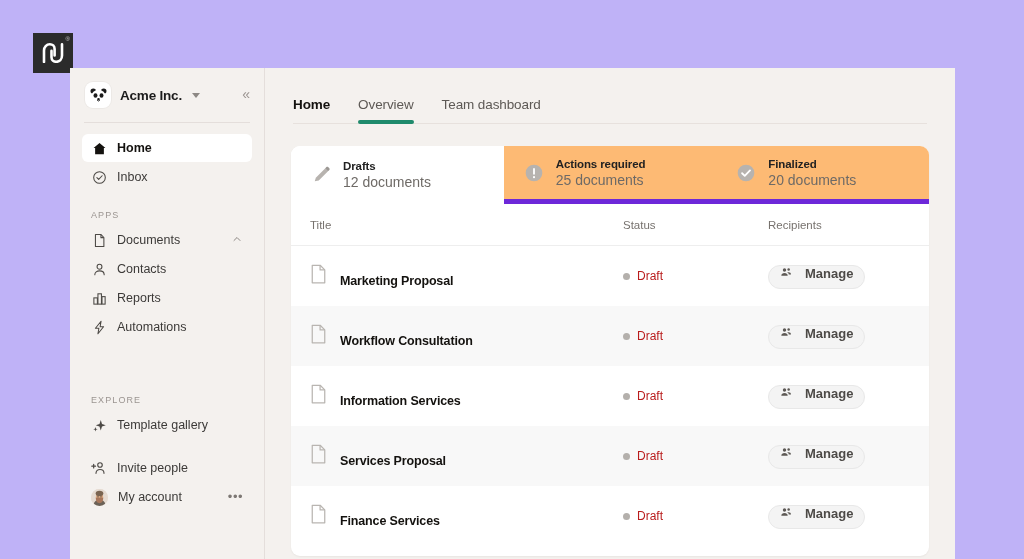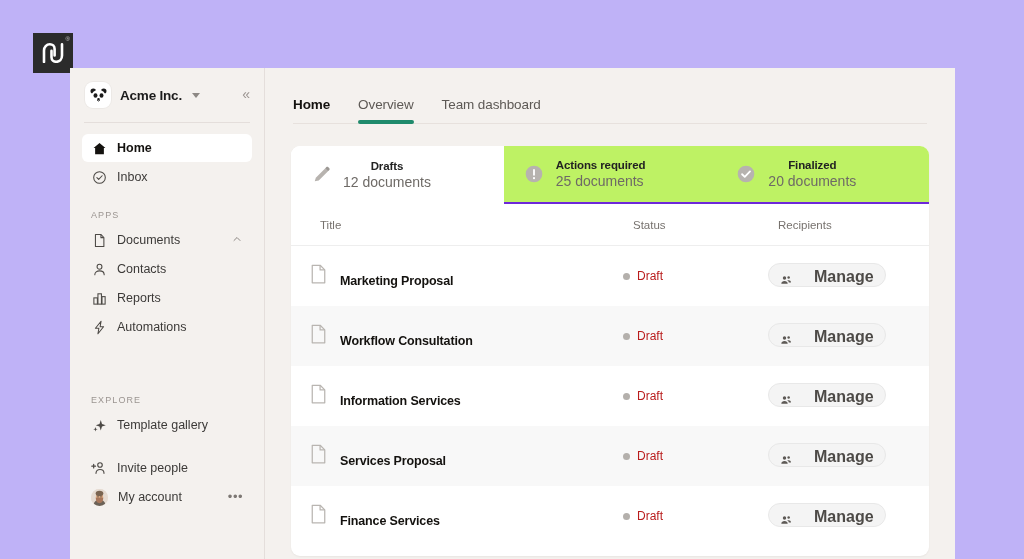--- a/index.html
+++ b/index.html
@@ -110,53 +110,53 @@
     margin-top: 22px;
     background: #ffffff;
     border-radius: 9px;
     overflow: hidden;
     box-shadow: 0 1px 2px rgba(0,0,0,.05);
     height: 410px;
   }
   .stats-row { display: flex; height: 58px; }
   .stat {
     flex: 1; display: flex; align-items: center; gap: 11px;
-    padding: 0 19px; background: #bef264; cursor: pointer;
-    border-bottom: 2px solid #6d28d9;
+    padding: 0 19px; background: #fdba74; cursor: pointer;
+    border-bottom: 5px solid #6d28d9;
   }
   .stat.active { background: #ffffff; border-bottom: 1px solid #ffffff; }
   .stat-text { display: flex; flex-direction: column; gap: 2px; }
-  .stat-title { font-size: 11.5px; font-weight: bold; color: #222; letter-spacing: -.1px; text-align: center; }
+  .stat-title { font-size: 11.5px; font-weight: bold; color: #222; letter-spacing: -.1px; }
   .stat-sub { font-size: 14px; color: #6e6a66; }
   .stat-ico { width: 22px; height: 22px; flex: 0 0 22px; display: flex; align-items: center; justify-content: center; }
 
   .table-head {
     display: flex; align-items: center; height: 42px;
-    padding: 0 29px; border-bottom: 1px solid #eeeeee;
+    padding: 0 19px; border-bottom: 1px solid #eeeeee;
     font-size: 11.5px; color: #77726e;
   }
   .col-title { flex: 0 0 313px; }
   .col-status { flex: 0 0 145px; }
   .col-recip { flex: 1; }
 
   .row {
     display: flex; align-items: center; height: 60px;
     padding: 0 19px; background: #ffffff; cursor: pointer;
   }
   .row.alt { background: #f8f8f8; }
   .row-title { flex: 0 0 313px; display: flex; align-items: flex-end; gap: 13px; }
   .doc-name { font-size: 12.5px; font-weight: bold; color: #14120f; letter-spacing: -.15px; }
   .row-status { flex: 0 0 145px; display: flex; align-items: center; gap: 7px; font-size: 12px; color: #b91c1c; }
   .status-dot { width: 7px; height: 7px; border-radius: 50%; background: #b4b0ac; }
   .row-recip { flex: 1; }
   .manage-btn {
-    display: inline-flex; align-items: flex-end; gap: 22px;
+    display: inline-flex; align-items: flex-start; gap: 13px;
     height: 24px; padding: 0 11px; border-radius: 12px;
     background: #f4f4f4; border: 1px solid #e8e8e8;
-    font-size: 16px; font-weight: bold; color: #4d4a47; cursor: pointer;
+    font-size: 13px; font-weight: bold; color: #4d4a47; cursor: pointer;
   }
 </style>
 </head>
 <body>
 
 <div id="stage">
 
   <div class="brand-badge">
     <svg width="24" height="20" viewBox="0 0 24 20">
       <path d="M3 19 L3 7.5 C3 3.9 5.6 1.3 8.8 1.3 C11.6 1.3 13.6 3.1 13.6 5.9 L13.6 12.4" stroke="#ffffff" stroke-width="2.6" fill="none" stroke-linecap="round"></path>

